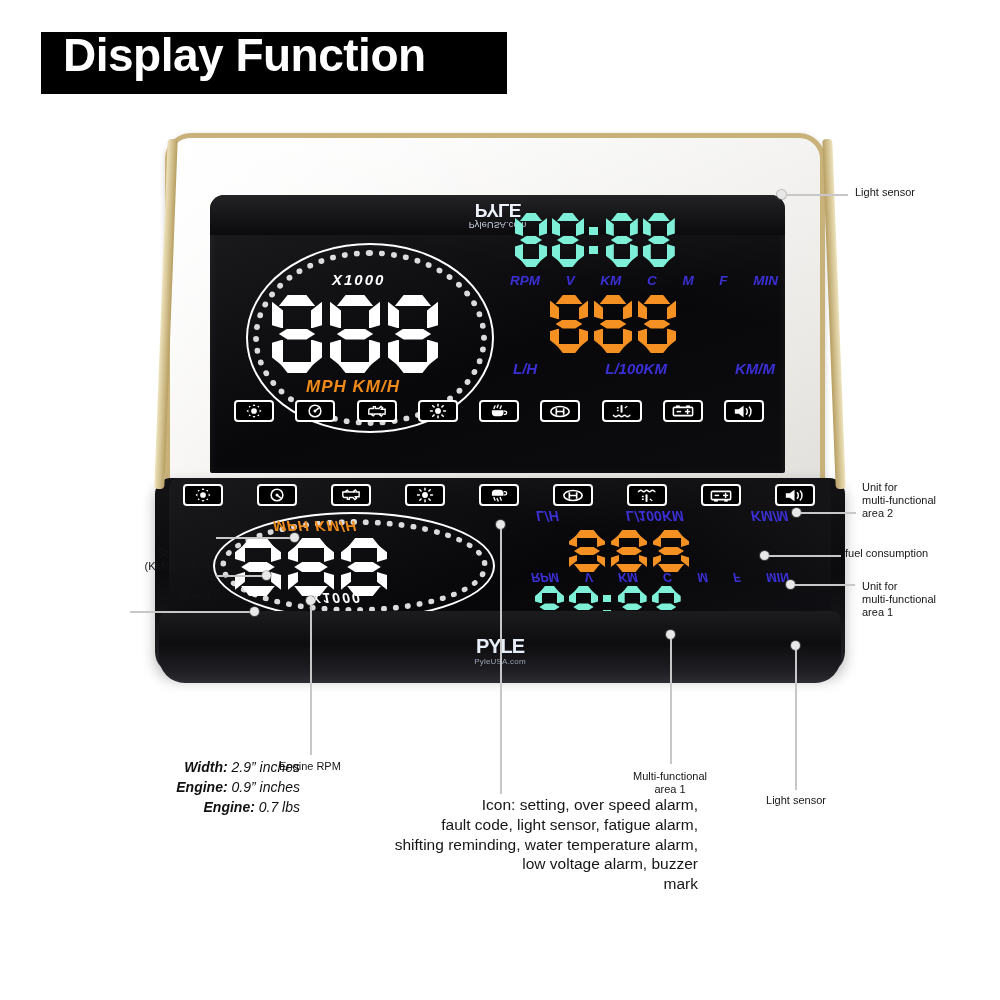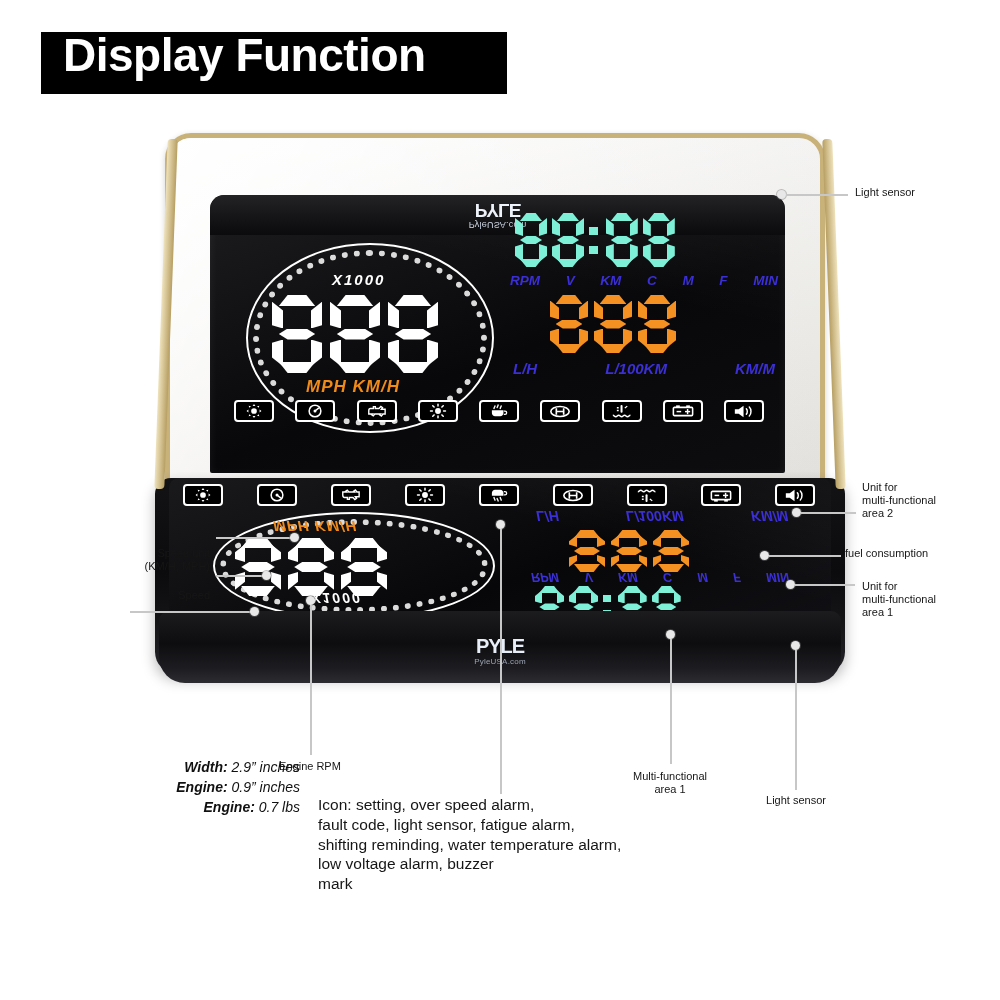--- a/index.html
+++ b/index.html
@@ -146,21 +146,21 @@
   .ct-center{ text-align:center; }
 
   .spec-block{
     position:absolute; left:110px; top:758px; width:190px;
     text-align:right; font-size:14px; line-height:1.42; color:#111;font-style:italic;
   }
   .spec-block b{ font-weight:bold; }
 
   .icon-caption{
     position:absolute; left:318px; top:795px; width:380px;
-    text-align:left; font-size:15.5px; line-height:1.28; color:#161616;
+    text-align:right; font-size:15.5px; line-height:1.28; color:#161616;
     white-space:pre-line;
   }
 </style>
 </head>
 <body>
 
 <div class="stage">
 
   <div class="title-banner">
     <div class="txt">Display Function</div>

